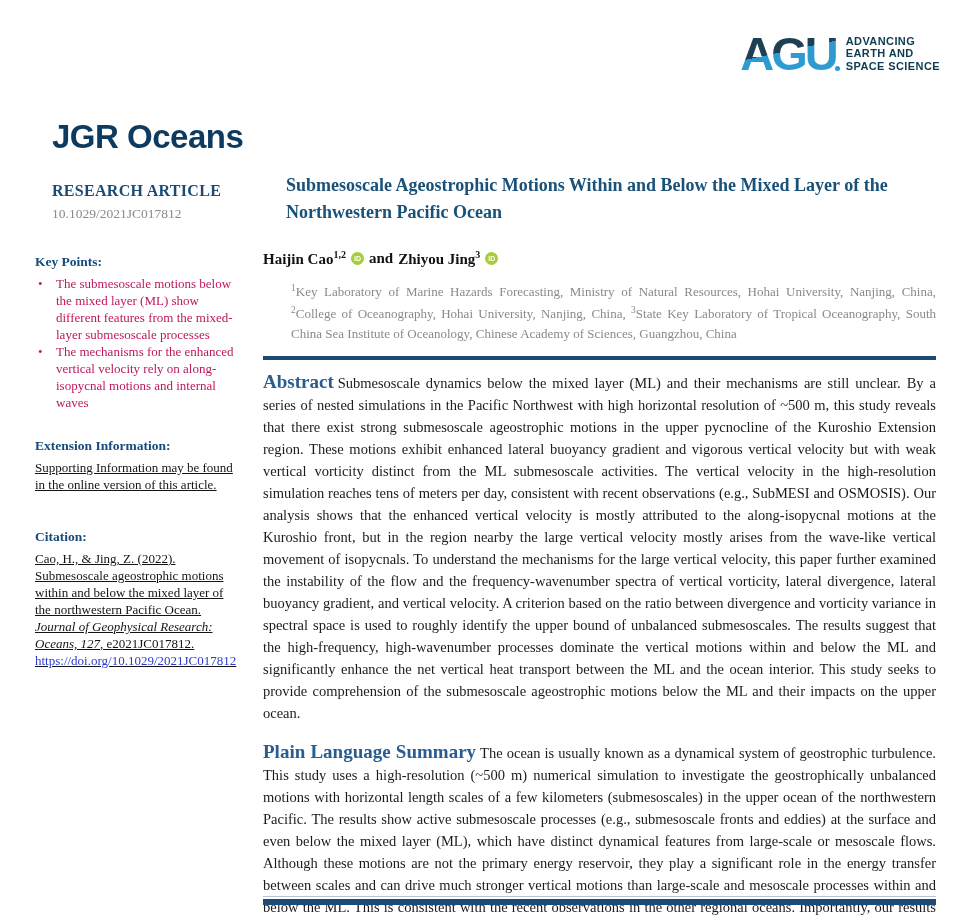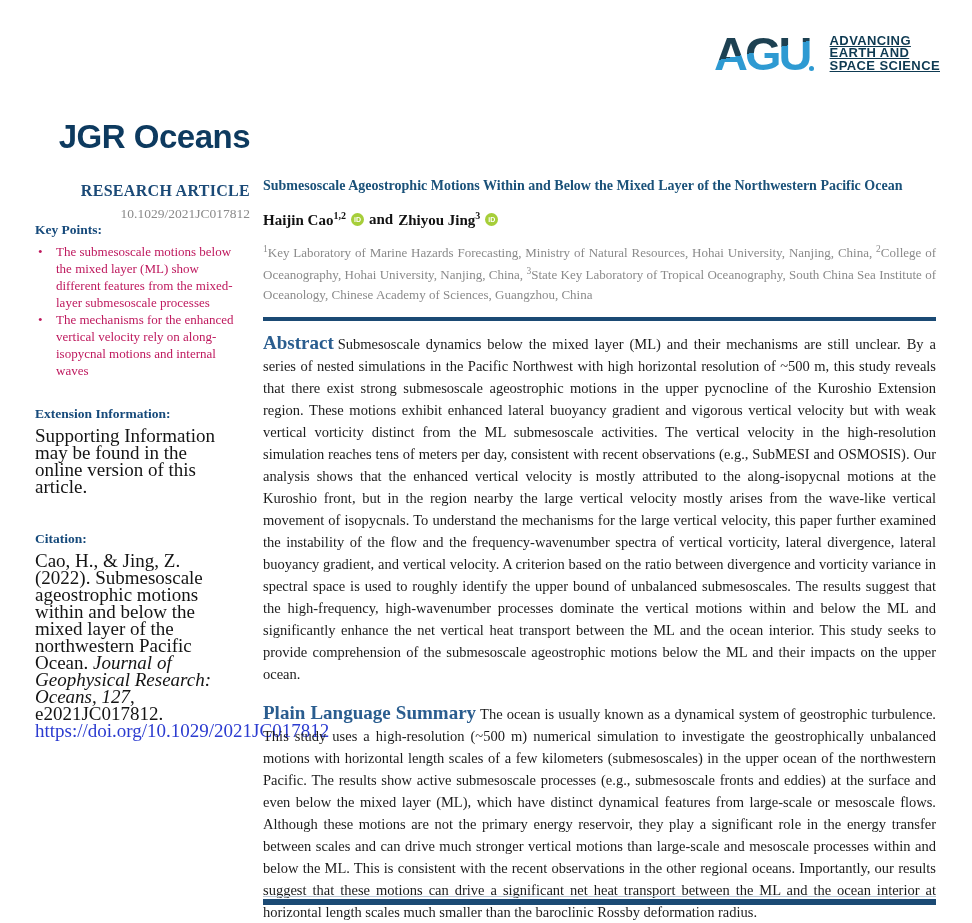--- a/index.html
+++ b/index.html
@@ -14,21 +14,21 @@
     overflow: hidden;
   }
 
   
   .agu-logo {
     position: absolute;
     top: 30px;
     right: 32px;
     display: flex;
     align-items: center;
-    gap: 20px;
+    gap: 10px;
   }
   .agu-word-wrap { position: relative; }
   .agu-word {
     font-family: "Liberation Sans", sans-serif;
     font-weight: 900;
     font-size: 47px;
     line-height: 47px;
     letter-spacing: -3px;
     color: #1d4152;
   }
@@ -45,29 +45,28 @@
     right: -4px;
     bottom: 6px;
     width: 5px;
     height: 5px;
     border-radius: 50%;
     background: #2e9ad2;
   }
   .agu-tagline {
     font-family: "Liberation Sans", sans-serif;
     font-weight: 700;
-    font-size: 13px;
+    font-size: 11px;
     line-height: 12.5px;
     letter-spacing: 0.4px;
     color: #0e3a52;
-    text-decoration: underline;
-  }
-
-  
-  .journal-head { position: absolute; left: 35px; top: 118px; width: 215px; text-align: right; }
+  }
+
+  
+  .journal-head { position: absolute; left: 52px; top: 118px; width: 215px; }
   .journal-name {
     font-family: "Liberation Sans", sans-serif;
     font-weight: 700;
     font-size: 33px;
     letter-spacing: -0.5px;
     color: #0d3a5f;
   }
   .article-type {
     margin-top: 26px;
     font-weight: 700;
@@ -75,28 +74,28 @@
     letter-spacing: 0.3px;
     color: #1b4a77;
   }
   .doi-number {
     margin-top: 6px;
     font-size: 13.5px;
     color: #8a8a8a;
   }
 
   
-  .sidebar { position: absolute; left: 35px; top: 222px; width: 203px; }
+  .sidebar { position: absolute; left: 35px; top: 254px; width: 203px; }
   .sb-heading {
     font-weight: 700;
     font-size: 13.5px;
     color: #164a7b;
     margin-bottom: 5px;
   }
-  .sb-text { font-size: 19px; line-height: 17px; color: #141414; }
+  .sb-text { font-size: 13px; line-height: 17px; color: #141414; text-decoration: underline; }
   .sb-block-keypoints { margin-bottom: 27px; }
   .sb-block-supporting { margin-bottom: 36px; }
   .sb-block-correspondence { margin-bottom: 40px; }
   .sb-block-citation { margin-bottom: 22px; }
   .kp-list { list-style: none; }
   .kp-list li {
     position: relative;
     padding-left: 21px;
     font-size: 13px;
     line-height: 17px;
@@ -107,27 +106,28 @@
     position: absolute;
     left: 3px;
     top: 0;
   }
   .sb-link { color: #2b3bd0; text-decoration: none; cursor: pointer; }
   .history-line { font-size: 13px; line-height: 20px; color: #141414; }
 
   
   .main { position: absolute; left: 263px; top: 172px; width: 673px; }
   .article-title {
-    font-size: 14px;
+    font-size: 18px;
     line-height: 27px;
     font-weight: 700;
     color: #1a5179;
+    margin-left: 23px;
   }
   .authors-line {
-    margin-top: 11px;
+    margin-top: 23px;
     font-size: 15px;
     font-weight: 700;
     color: #111111;
     display: flex;
     align-items: center;
     flex-wrap: wrap;
     gap: 0 5px;
   }
   .authors-line sup { font-size: 10px; font-weight: 700; }
   .orcid-icon {
@@ -143,20 +143,21 @@
     font-size: 7px;
     font-weight: 700;
     cursor: pointer;
   }
   .affiliations {
     margin-top: 11px;
     font-size: 13px;
     line-height: 19px;
     color: #8a8a8a;
     text-align: justify;
+    margin-left: 28px;
   }
   .affiliations sup { font-size: 9.5px; }
   .rule-top {
     margin-top: 13px;
     height: 4px;
     background: #1b4a74;
   }
   .body-para {
     margin-top: 11px;
     font-size: 14.5px;

